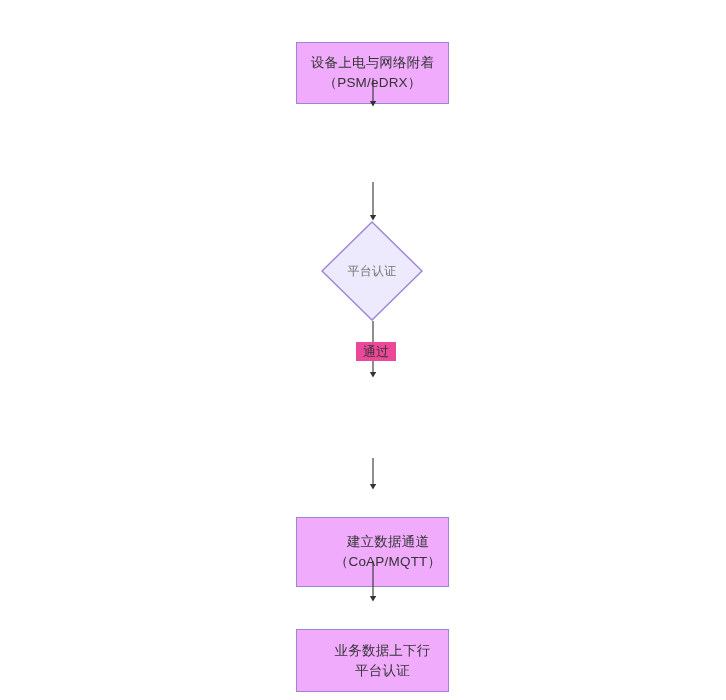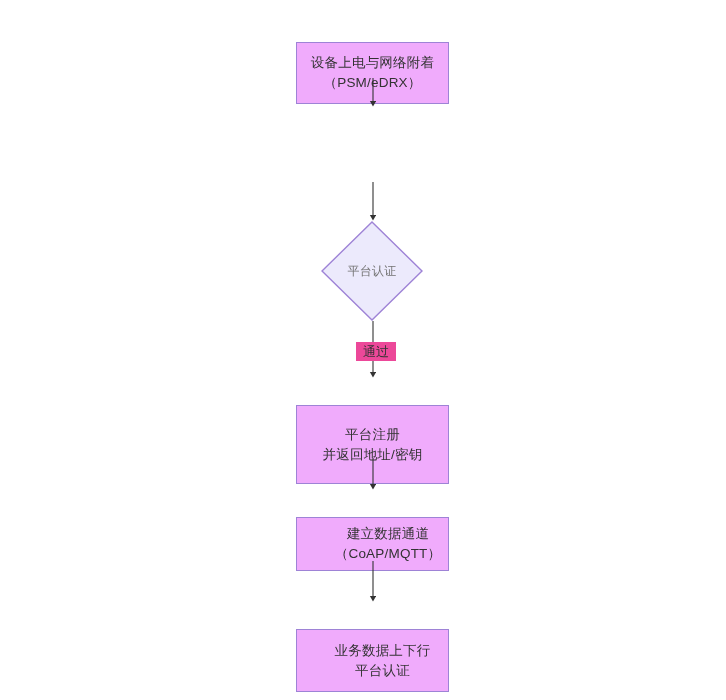--- a/index.html
+++ b/index.html
@@ -111,26 +111,22 @@
 
   <div class="diamond-wrap" style="left:321px; top:221px; width:102px; height:100px;">
     <svg class="diamond-shape" viewBox="0 0 102 100" preserveAspectRatio="none">
       <polygon points="51,1 101,50 51,99 1,50" fill="#eceafc" stroke="#9e83d6" stroke-width="1.4"></polygon>
     </svg>
     <span class="diamond-label">平台认证</span>
   </div>
 
   <div class="edge-label" style="left:356px; top:342px; width:36px;">通过</div>
 
-  <div class="node" style="left:296px; top:379px; width:153px; height:79px;">
-    <span class="tline">平台注册</span>
-    <span class="tline">并返回地址/密钥</span>
-  </div>
 
-  <div class="node" style="left:296px; top:491px; width:153px; height:54px;padding-left:31px;">
+  <div class="node" style="left:296px; top:491px; width:153px; height:70px;padding-left:31px;">
     <span class="tline">建立数据通道</span>
     <span class="tline">（CoAP/MQTT）</span>
   </div>
 
   <div class="node" style="left:296px; top:603px; width:153px; height:63px;padding-left:20px;">
     <span class="tline">业务数据上下行</span>
     <span class="tline">平台认证</span>
   </div>
 
 </div>

